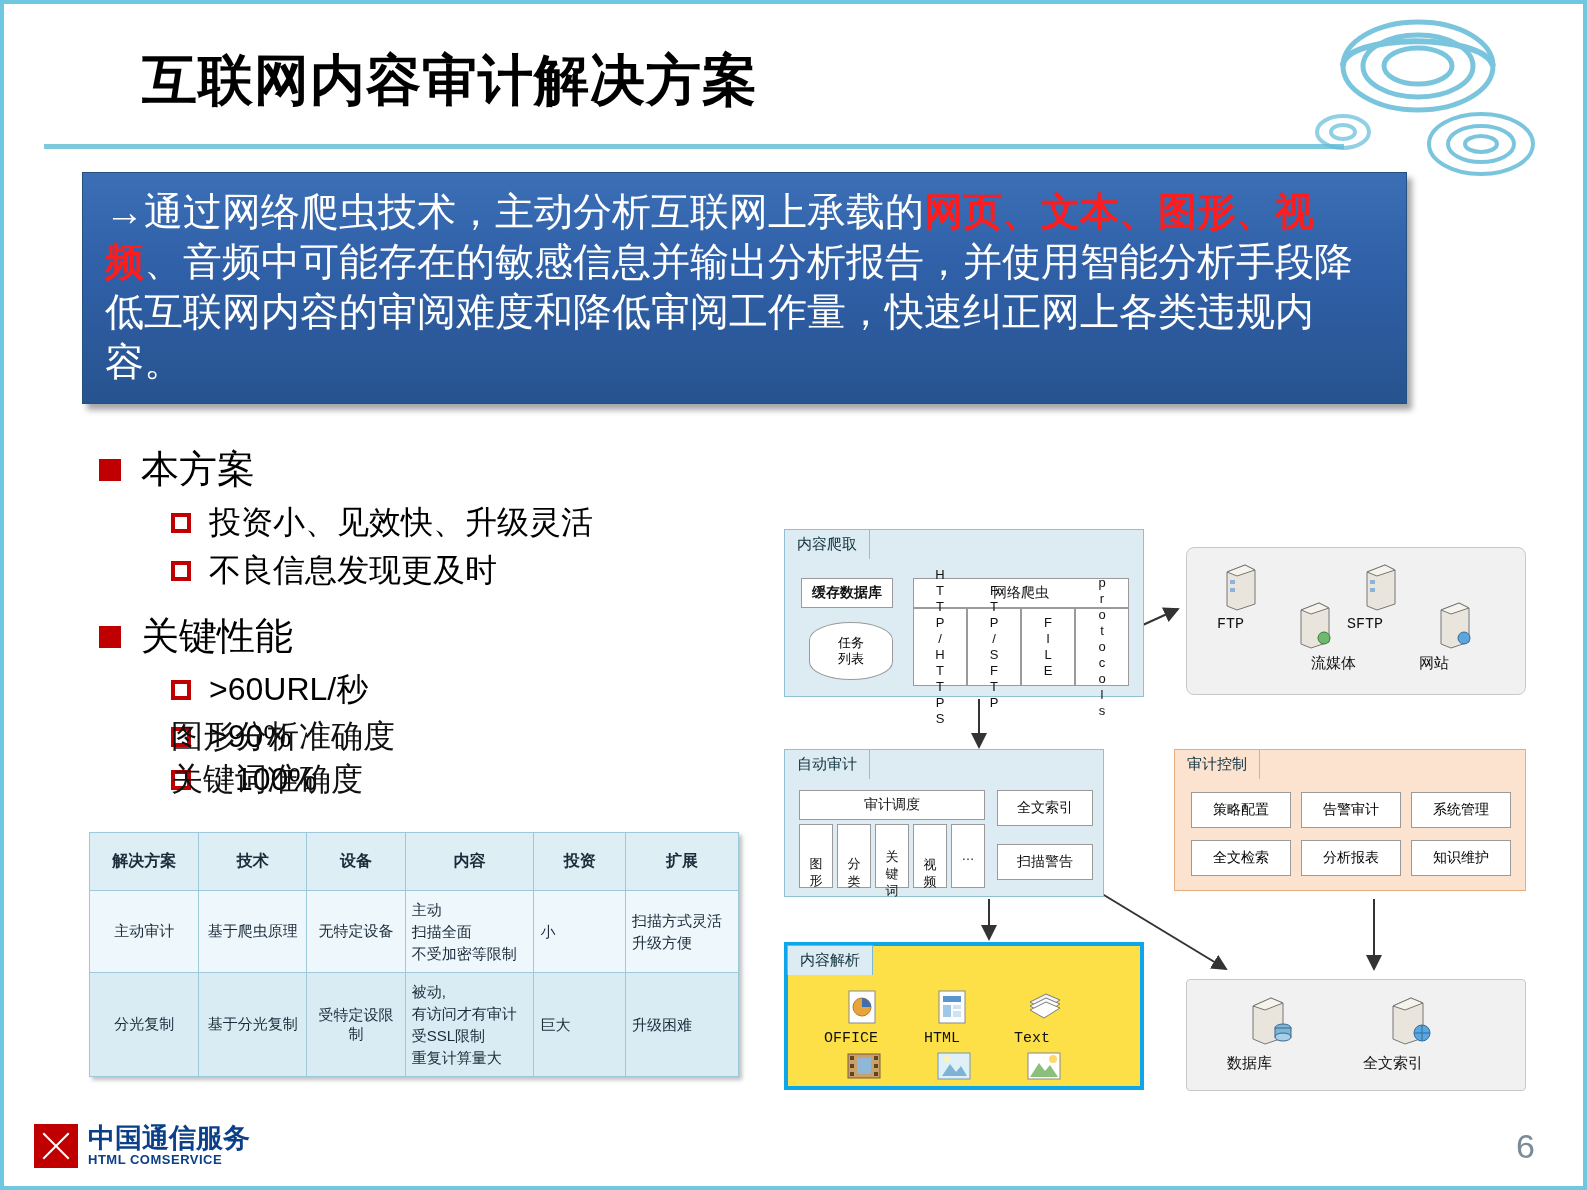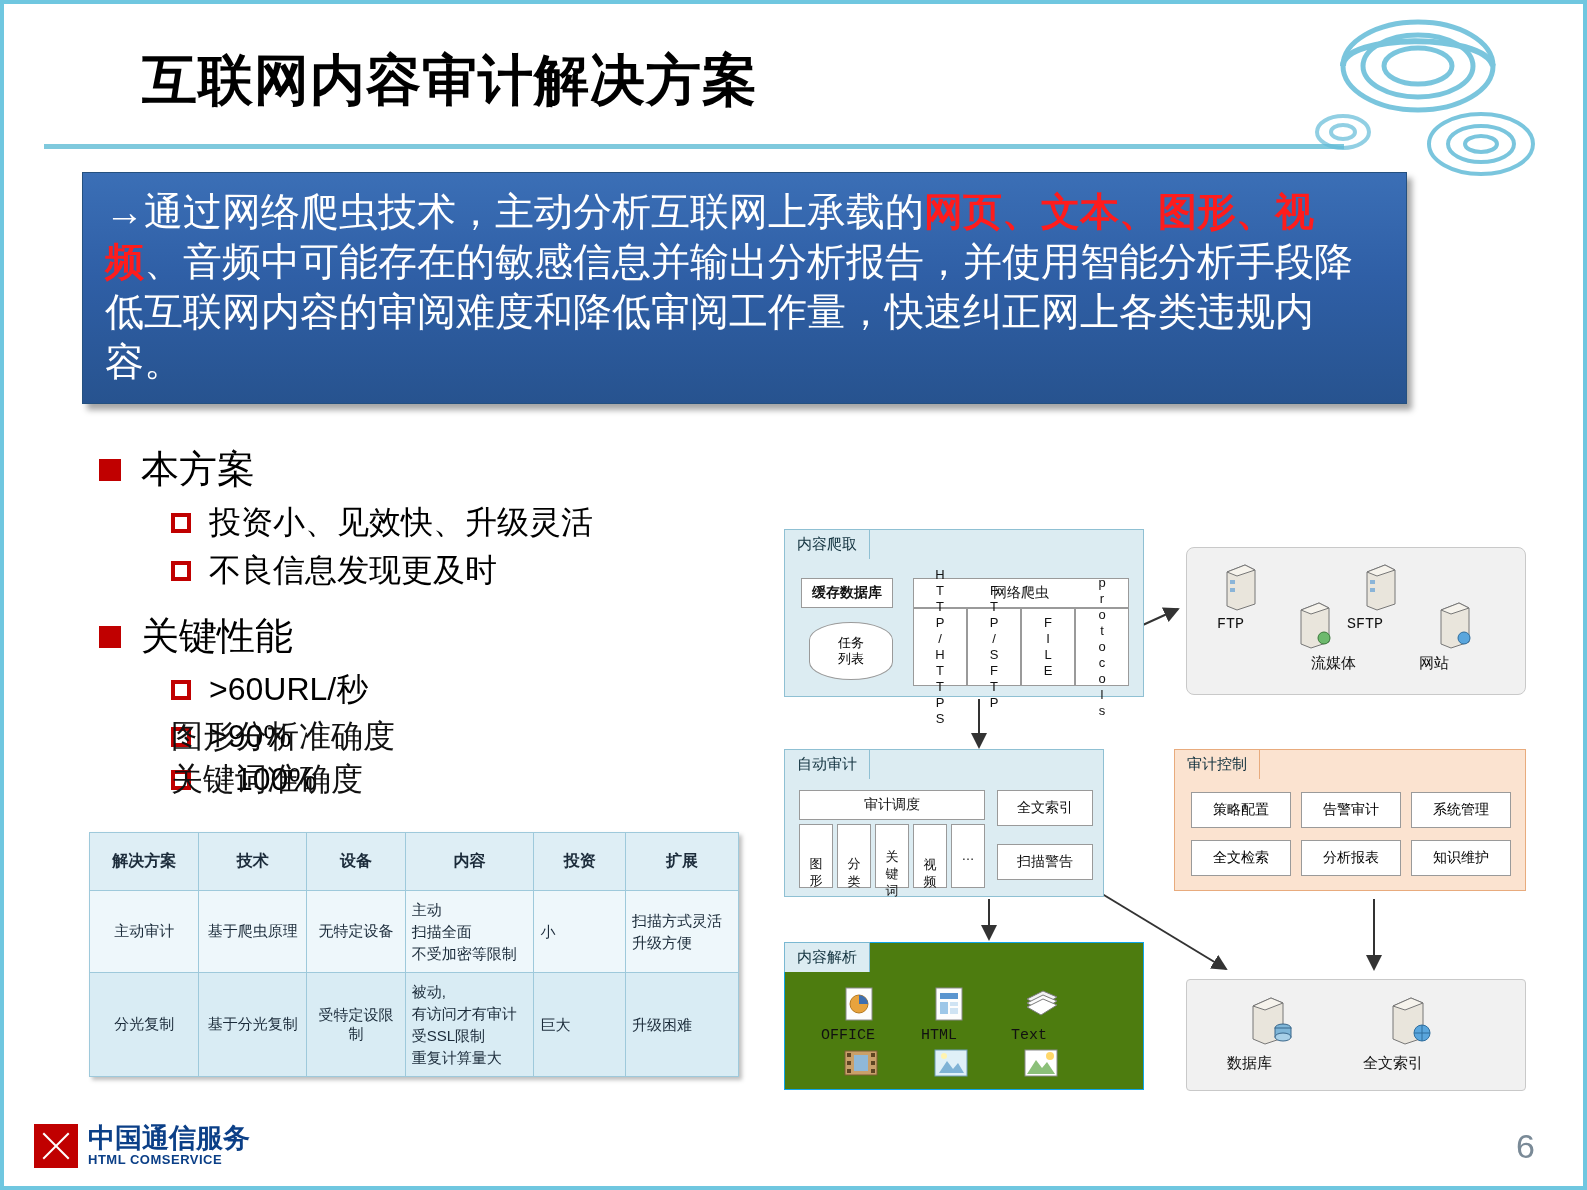--- a/index.html
+++ b/index.html
@@ -42,21 +42,21 @@
   table.cmp tr.alt td{background:#d9ecf4;}
   table.cmp td.c{text-align:center;}
   table.cmp td.l{text-align:left;line-height:1.45;}
 
   
   .diagram{position:absolute;left:770px;top:495px;width:760px;height:600px;}
   .grp{position:absolute;box-sizing:border-box;}
   .grp.blue{background:#dcecf2;border:1px solid #8fc0d3;}
   .grp.grey{background:#f1f1f1;border:1px solid #c9c9c9;}
   .grp.orange{background:#fbe3d0;border:1px solid #e8ab7d;}
-  .grp.cyan{background:#4d7c0f;border:1px solid #0ea5e9;}
+  .grp.cyan{background:#fde047;border:4px solid #0ea5e9;}
   .tab{position:absolute;top:-1px;left:-1px;background:#dcecf2;border:1px solid #8fc0d3;border-bottom:none;
       font-size:15px;padding:5px 12px;color:#10303d;white-space:nowrap;}
   .tab.orange{background:#fbe3d0;border-color:#e8ab7d;}
   .tab.cyan{background:#dcecf2;border-color:#7ab8d2;}
   .box{position:absolute;box-sizing:border-box;background:#fff;border:1px solid #9a9a9a;
       font-size:14px;display:flex;align-items:center;justify-content:center;text-align:center;color:#111;}
   .vbox{position:absolute;box-sizing:border-box;background:#fff;border:1px solid #9a9a9a;
       font-size:13px;display:flex;align-items:center;justify-content:center;color:#111;}
   .vtxt{writing-mode:vertical-rl;text-orientation:upright;letter-spacing:1px;font-size:13px;line-height:1;}
   .cyl{position:absolute;box-sizing:border-box;background:#fff;border:1px solid #9a9a9a;border-radius:50%/18px;

